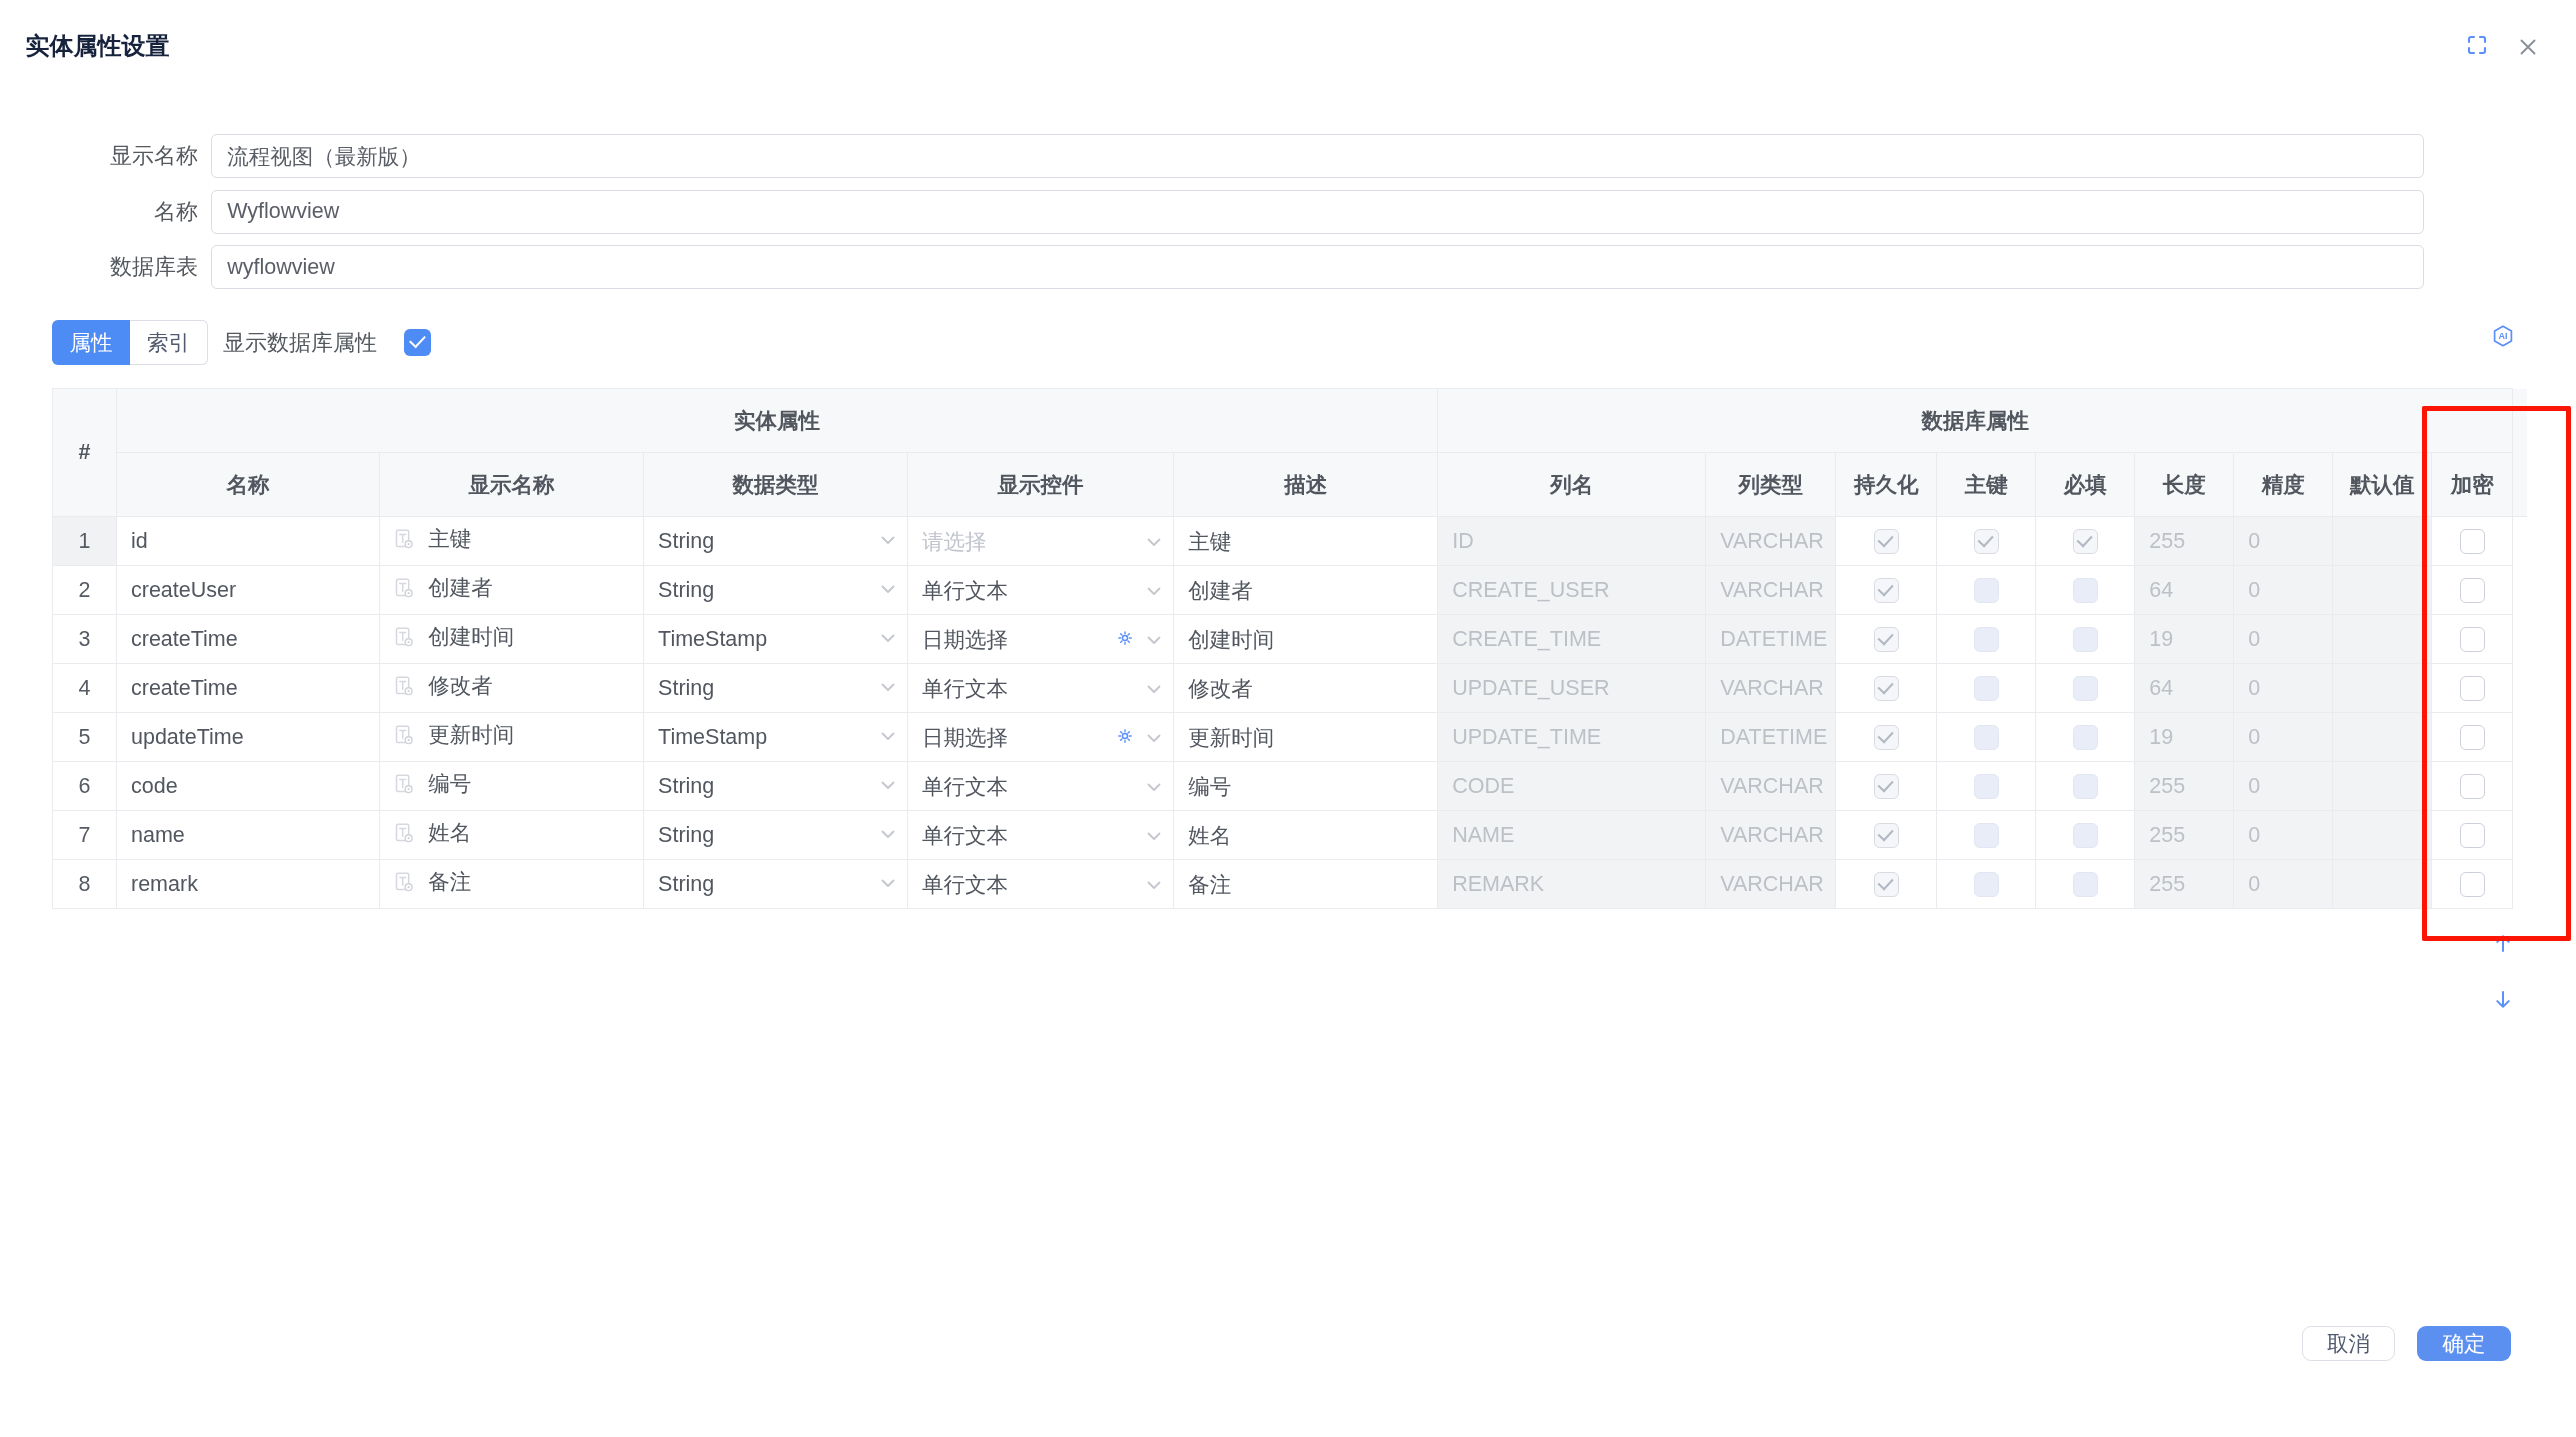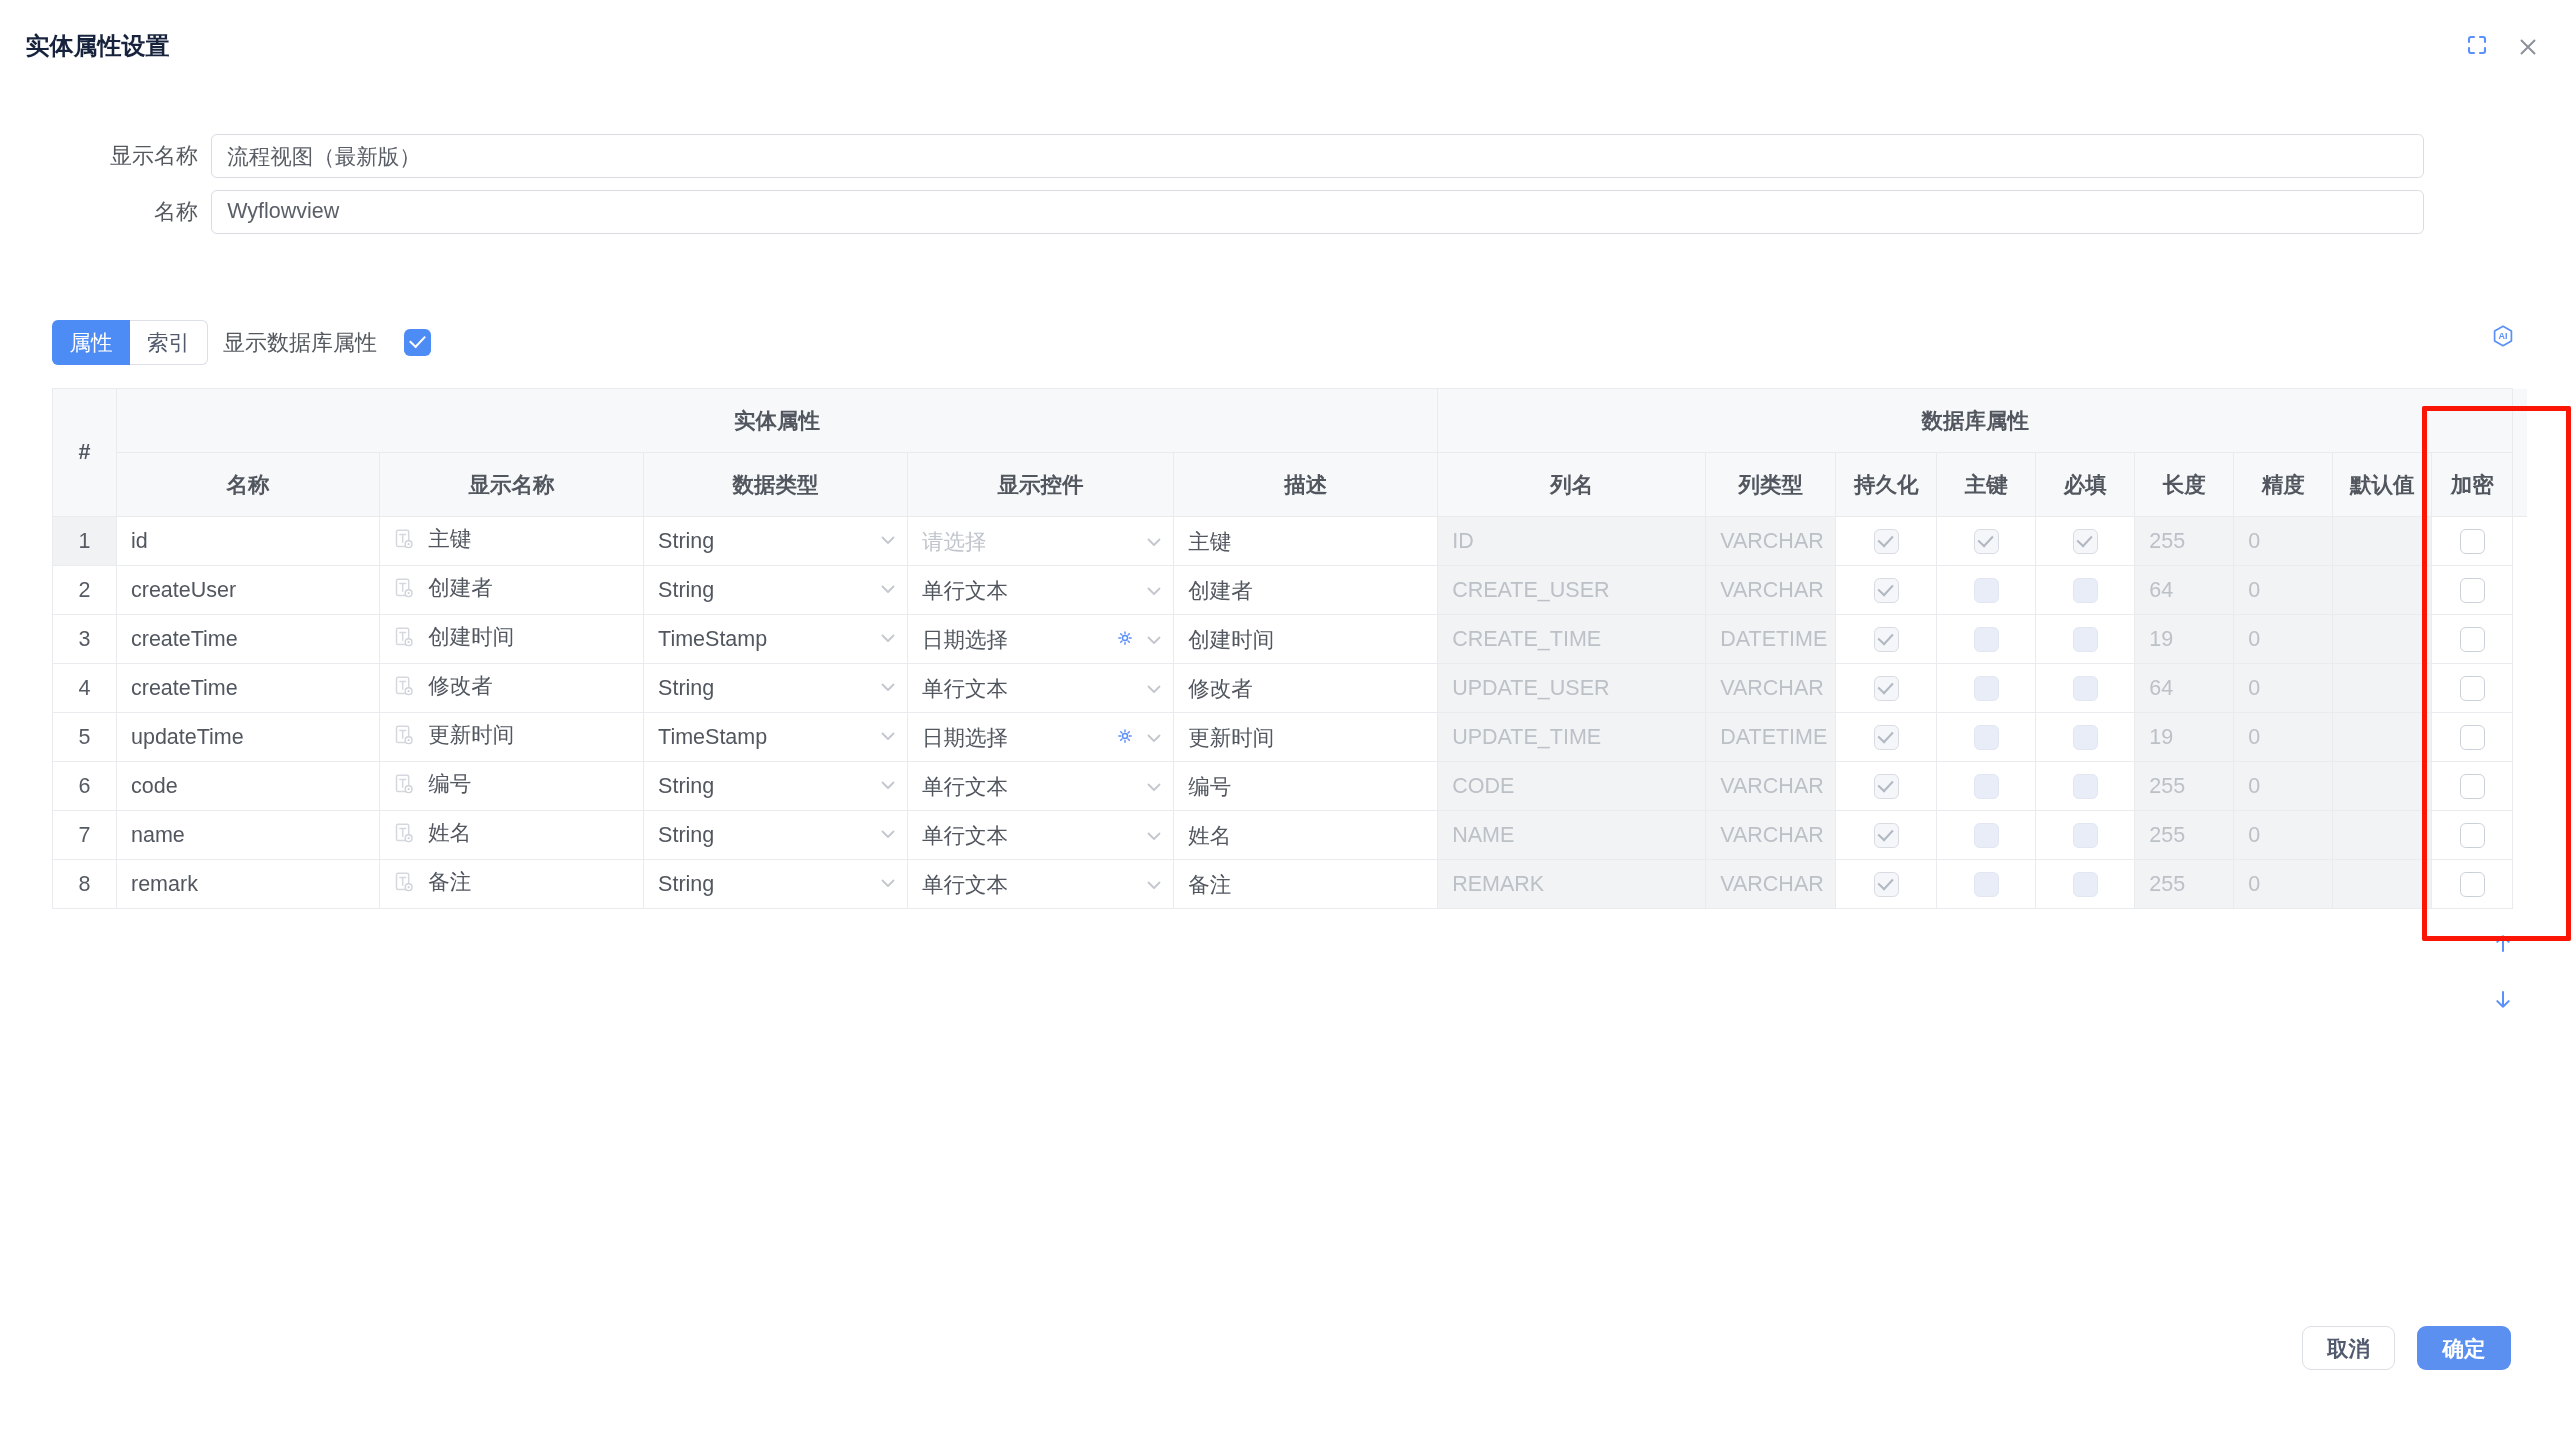--- a/index.html
+++ b/index.html
@@ -66,22 +66,22 @@
   .cb.checked-disabled { background:#f4f6f9; border:1.7px solid #d8dbe2; }
   .cb.checked-disabled::after { content:''; position:absolute; left:6.6px; top:1.7px; width:6.6px; height:12.4px;
     border-right:2.5px solid #b2b8c2; border-bottom:2.5px solid #b2b8c2; transform:rotate(43deg); }
   .cb.unchecked-disabled { background:#e9edf8; border:1.7px solid #e1e6f2; }
   .cb.unchecked { background:#fff; border:1.7px solid #ccd0d9; cursor:pointer; }
 
   .red-rect { position:absolute; left:2422px; top:406px; width:149px; height:535px;
     border:5.8px solid #fb1505; border-radius:1.7px; pointer-events:none; z-index:9; }
 
   
-  .btn { position:absolute; top:1326px; height:44px; border-radius:9px; font-size:21.5px; cursor:pointer;
-    font-family:"Liberation Sans","DejaVu Sans",sans-serif;font-weight:bold; }
+  .btn { position:absolute; top:1326px; height:35px; border-radius:9px; font-size:21.5px; cursor:pointer;
+    font-family:"Liberation Sans","DejaVu Sans",sans-serif; }
   .btn.cancel { left:2302px; width:93px; background:#fff; border:0.8px solid #dcdfe6; color:#515a6e; }
   .btn.ok { left:2417px; width:94px; background:#5b8ff0; border:none; color:#fff; }
 </style>
 </head>
 <body>
 
 <div class="stage">
 
   <div class="dlg-title">实体属性设置</div>
   <span class="winbtn fs"><svg width="27" height="27" viewBox="0 0 24" fill="none" stroke-linecap="round" stroke-linejoin="round">
@@ -92,20 +92,24 @@
       </svg></span>
 
   <div class="form">
     <div class="form-row">
       <label>显示名称</label>
       <input type="text" value="流程视图（最新版）" style="">
     </div>
     <div class="form-row">
       <label>名称</label>
       <input type="text" value="Wyflowview" style="">
+    </div>
+    <div class="form-row">
+      <label>数据库表</label>
+      <input type="text" value="wyflowview" style="">
     </div>
   </div>
 
   <div class="tabs">
     <div class="tab active">属性</div>
     <div class="tab plain">索引</div>
   </div>
 
   <div class="toggle">
     <span class="lbl">显示数据库属性</span>

